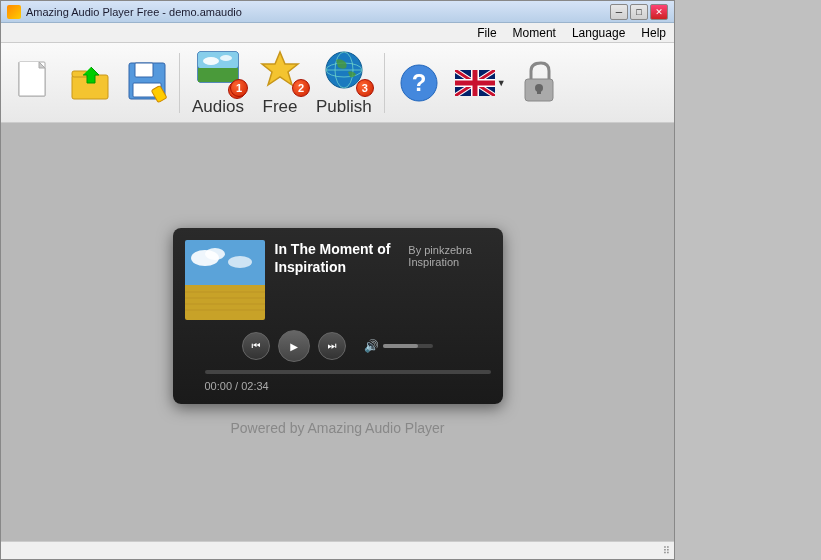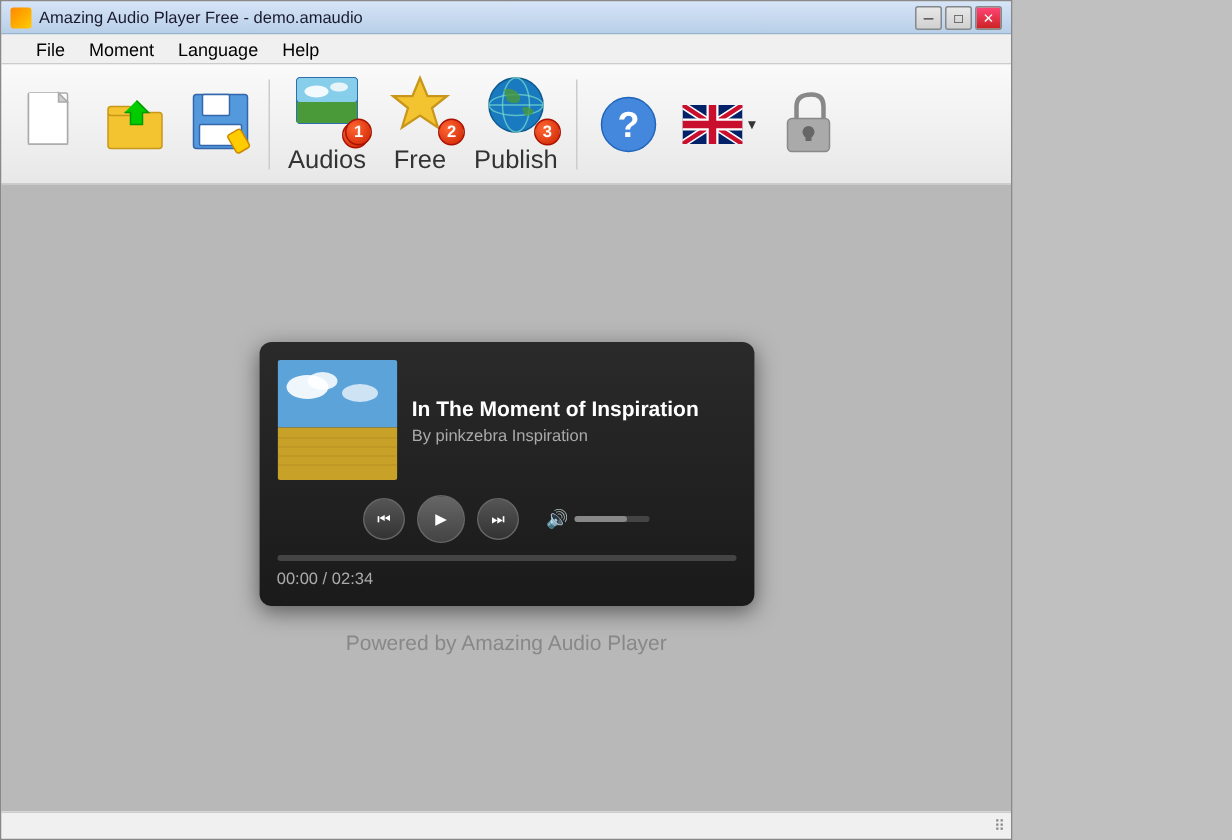--- a/index.html
+++ b/index.html
@@ -68,23 +68,24 @@
       background: linear-gradient(to bottom, #f47, #c22);
       color: white;
     }
 
     
     .menu-bar {
       background: #f0f0f0;
       height: 20px;
       display: flex;
       align-items: center;
-      padding: 0 15px;
+      padding: 0 0;
       border-bottom: 1px solid #ccc;
       flex-shrink: 0;
+      justify-content: flex-end;
     }
 
     .menu-item {
       padding: 2px 8px;
       font-size: 12px;
       color: #000;
       cursor: pointer;
     }
 
     
@@ -179,21 +180,21 @@
       border-radius: 2px;
     }
 
     .album-art svg {
       width: 80px;
       height: 80px;
     }
 
     .track-info {
       display: flex;
-      flex-direction: column;
+      flex-direction: row;
       justify-content: center;
       color: white;
     }
 
     .track-title {
       font-size: 14px;
       font-weight: bold;
       color: white;
       line-height: 1.3;
     }
@@ -228,20 +229,21 @@
     }
 
     .ctrl-btn.play {
       width: 32px;
       height: 32px;
       background: linear-gradient(to bottom, #666, #444);
     }
 
     .progress-area {
       margin-top: 6px;
+      margin-left: 20px;
     }
 
     .progress-bar-bg {
       height: 4px;
       background: #444;
       border-radius: 2px;
       margin-bottom: 6px;
     }
 
     .progress-bar-fill {

